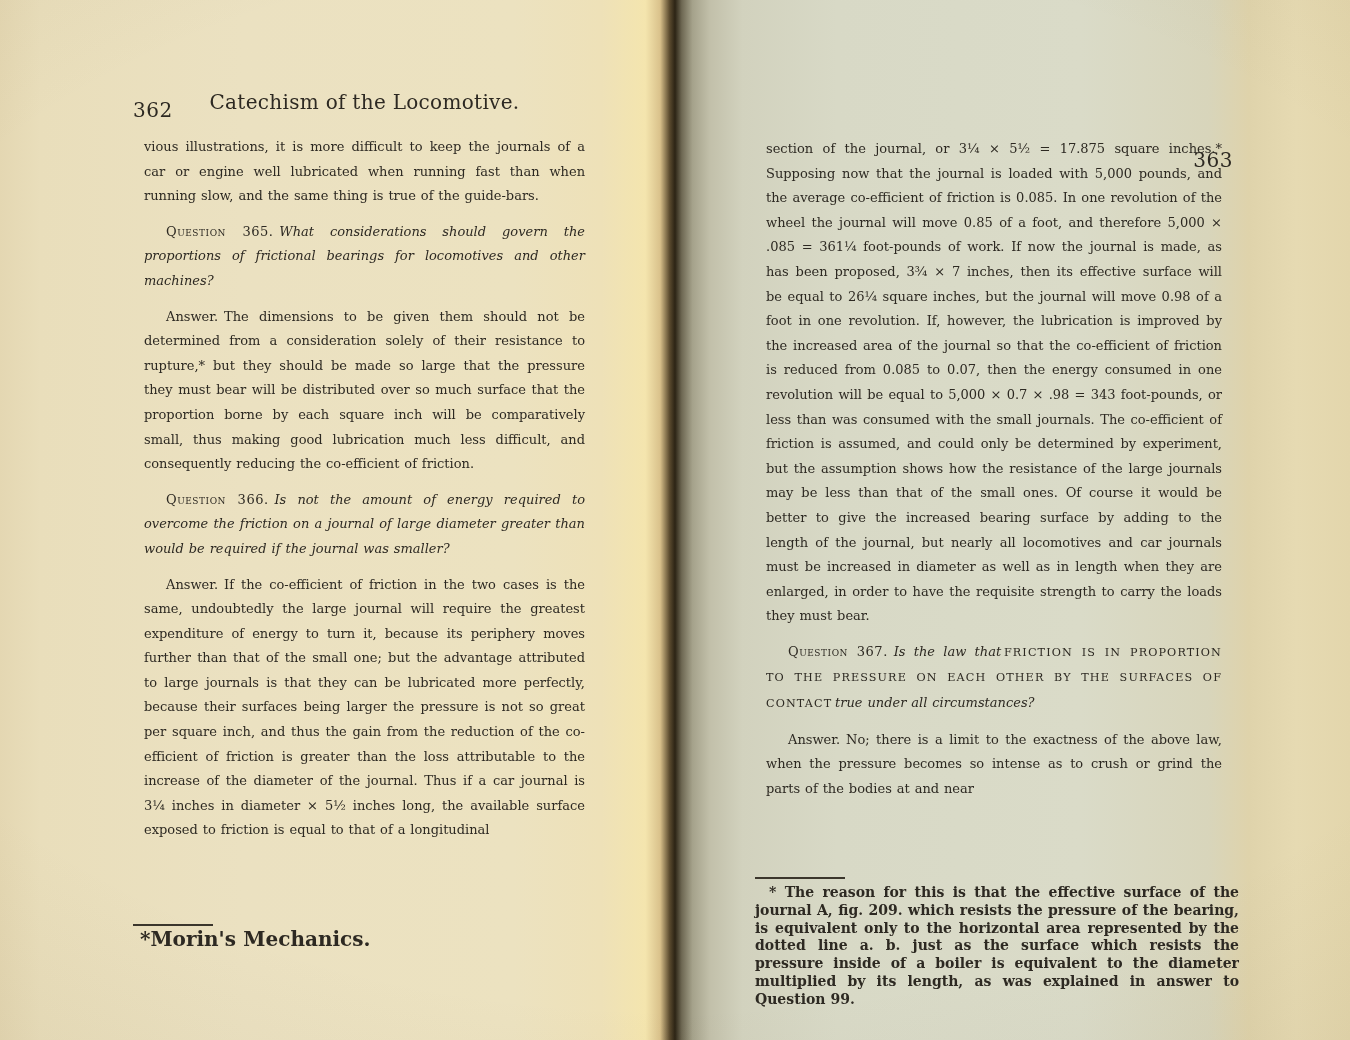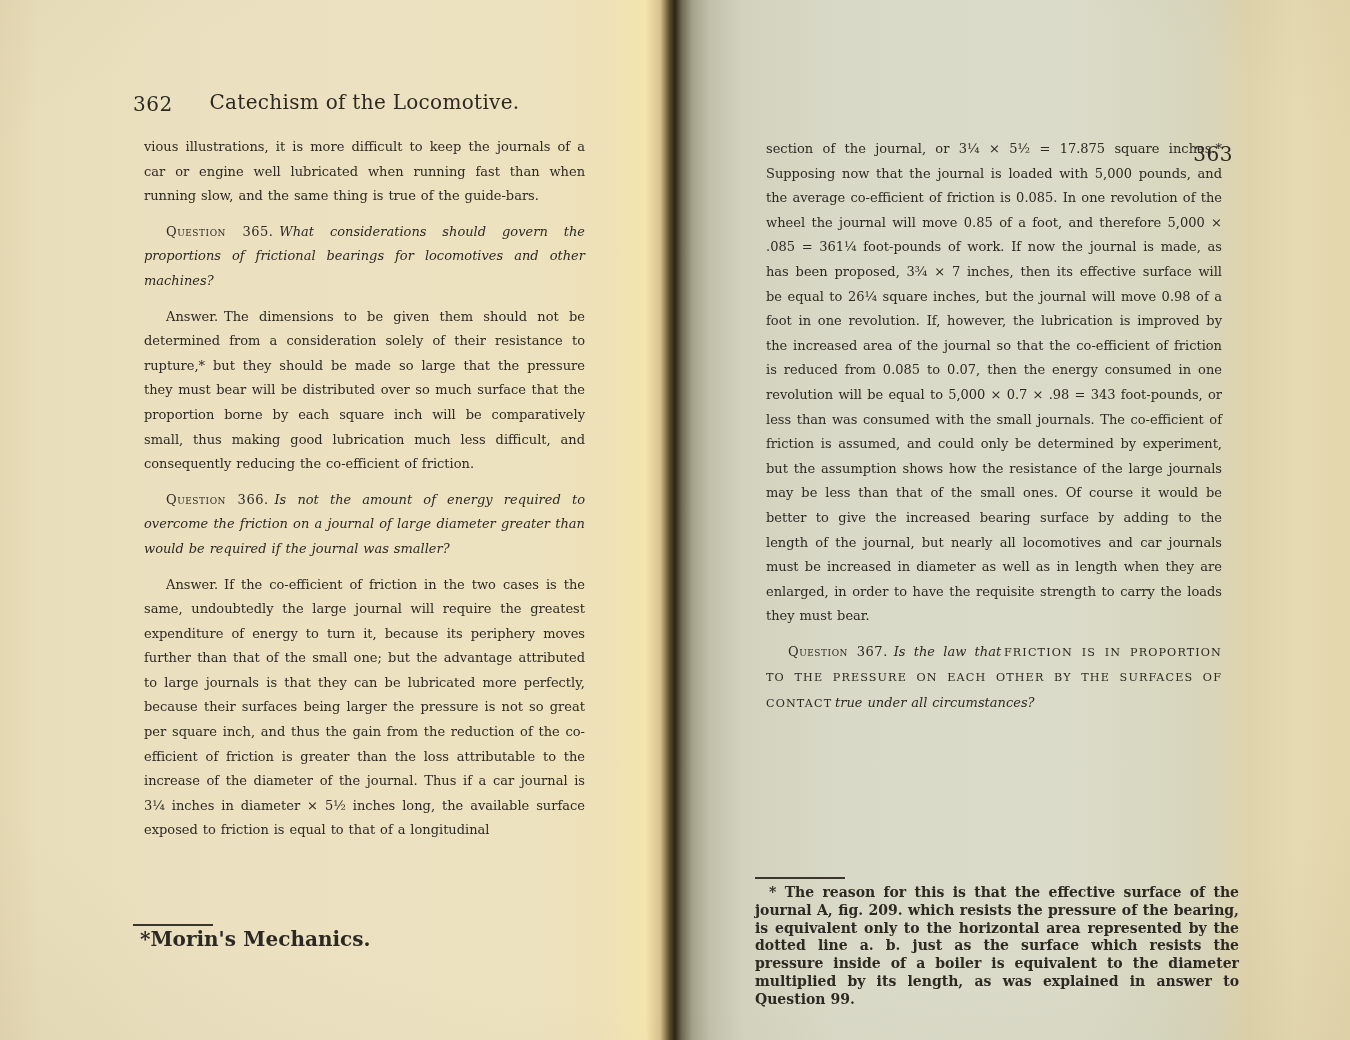--- a/index.html
+++ b/index.html
@@ -17,21 +17,21 @@
   }
   .stage::before{
     content:"";position:absolute;inset:0;pointer-events:none;
     background:radial-gradient(115% 92% at 50% 46%,
       rgba(0,0,0,0) 55%, rgba(88,70,40,0.07) 85%, rgba(70,55,30,0.16) 100%);
   }
   .col{position:absolute;}
   .col-left{left:133px;top:90px;width:463px;}
   .col-right{left:755px;top:92px;width:478px;}
   .pg-header{position:relative;height:30px;margin-bottom:15px;font-size:20px;}
-  .pg-num{position:absolute;top:2px;letter-spacing:0.5px;}
+  .pg-num{position:absolute;top:8px;letter-spacing:0.5px;}
   .pg-num.left{left:0;}
   .pg-num.right{right:0;margin-top:48px;}
   .pg-title{display:block;text-align:center;letter-spacing:0.3px;}
   p.book{
     margin:11px;font-size:13px;line-height:24.6px;
     text-align:justify;word-spacing:0.06em;
   }
   p.indent{text-indent:22px;}
   .qlabel{font-variant:small-caps;letter-spacing:0.04em;margin-right:0.45em;}
   .alabel{margin-right:0.45em;}
@@ -78,20 +78,21 @@
 
   <div class="col col-right">
     <div class="pg-header">
       <span class="pg-num right">363</span>
     </div>
 
     <p class="book">section of the journal, or 3¼ × 5½ = 17.875 square inches.*  Supposing now that the journal is loaded with 5,000 pounds, and the average co-efficient of friction is 0.085.  In one revolution of the wheel the journal will move 0.85 of a foot, and therefore 5,000 × .085 = 361¼ foot-pounds of work.  If now the journal is made, as has been proposed, 3¾ × 7 inches, then its effective surface will be equal to 26¼ square inches, but the journal will move 0.98 of a foot in one revolution.  If, however, the lubrication is improved by the increased area of the journal so that the co-efficient of friction is reduced from 0.085 to 0.07, then the energy consumed in one revolution will be equal to 5,000 × 0.7 × .98 = 343 foot-pounds, or less than was consumed with the small journals.  The co-efficient of friction is assumed, and could only be determined by experiment, but the assumption shows how the resistance of the large journals may be less than that of the small ones.  Of course it would be better to give the increased bearing surface by adding to the length of the journal, but nearly all locomotives and car journals must be increased in diameter as well as in length when they are enlarged, in order to have the requisite strength to carry the loads they must bear.</p>
 
     <p class="book indent"><span class="qlabel">Question 367.</span><span class="qtext">Is the law that</span><span class="qcaps">FRICTION IS IN PROPORTION TO THE PRESSURE ON EACH OTHER BY THE SURFACES OF CONTACT</span><span class="qtext">true under all circumstances?</span></p>
 
+    <p class="book indent"><span class="alabel">Answer.</span><span>No; there is a limit to the exactness of the above law, when the pressure becomes so intense as to crush or grind the parts of the bodies at and near</span></p>
   </div>
 
   <div class="footnote fn-right">
     <hr class="fn-rule right">
     <div class="fn-text">* The reason for this is that the effective surface of the journal A, fig. 209. which resists the pressure of the  bearing, is equivalent only to the horizontal area represented by  the dotted line  a. b. just as  the surface which resists the pressure inside of a boiler is equivalent  to the diameter multiplied by its length, as was explained in answer to Question 99.</div>
   </div>
 
 </div>
 
 </body></html>

